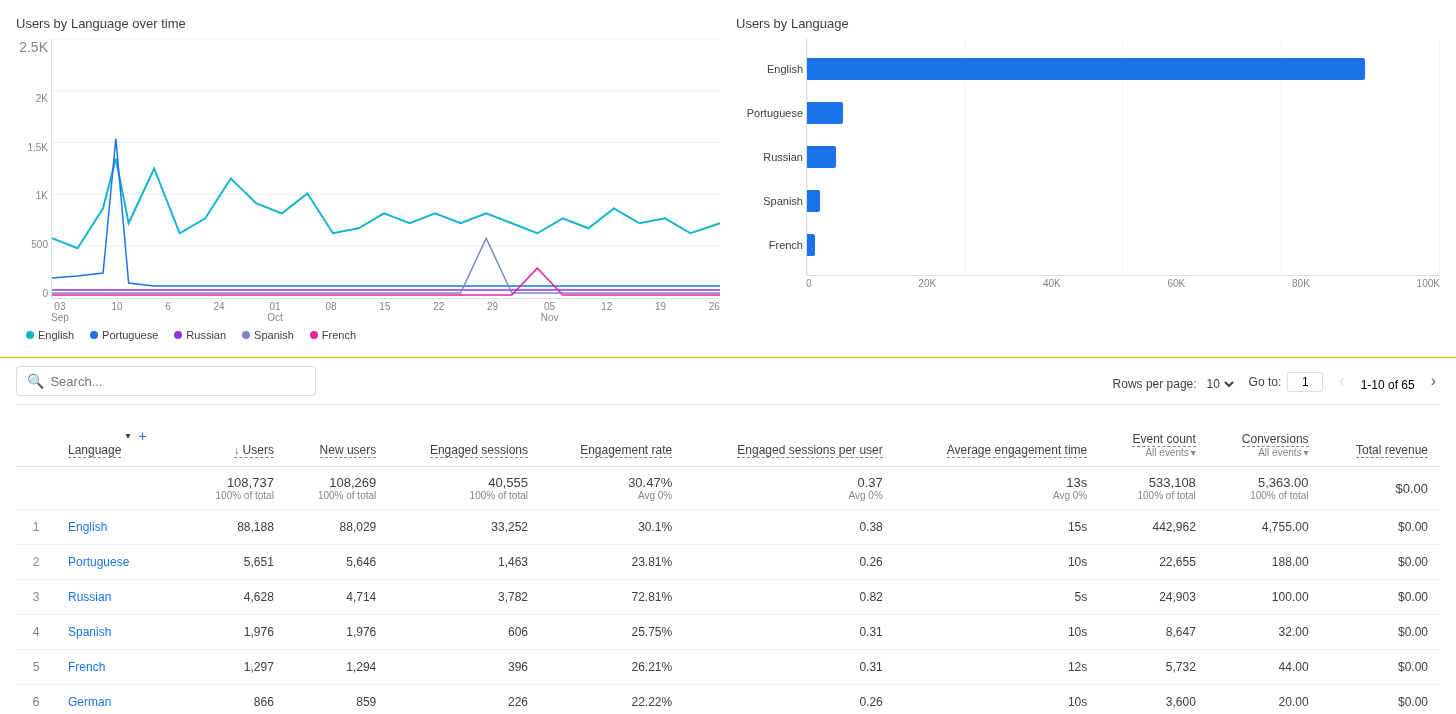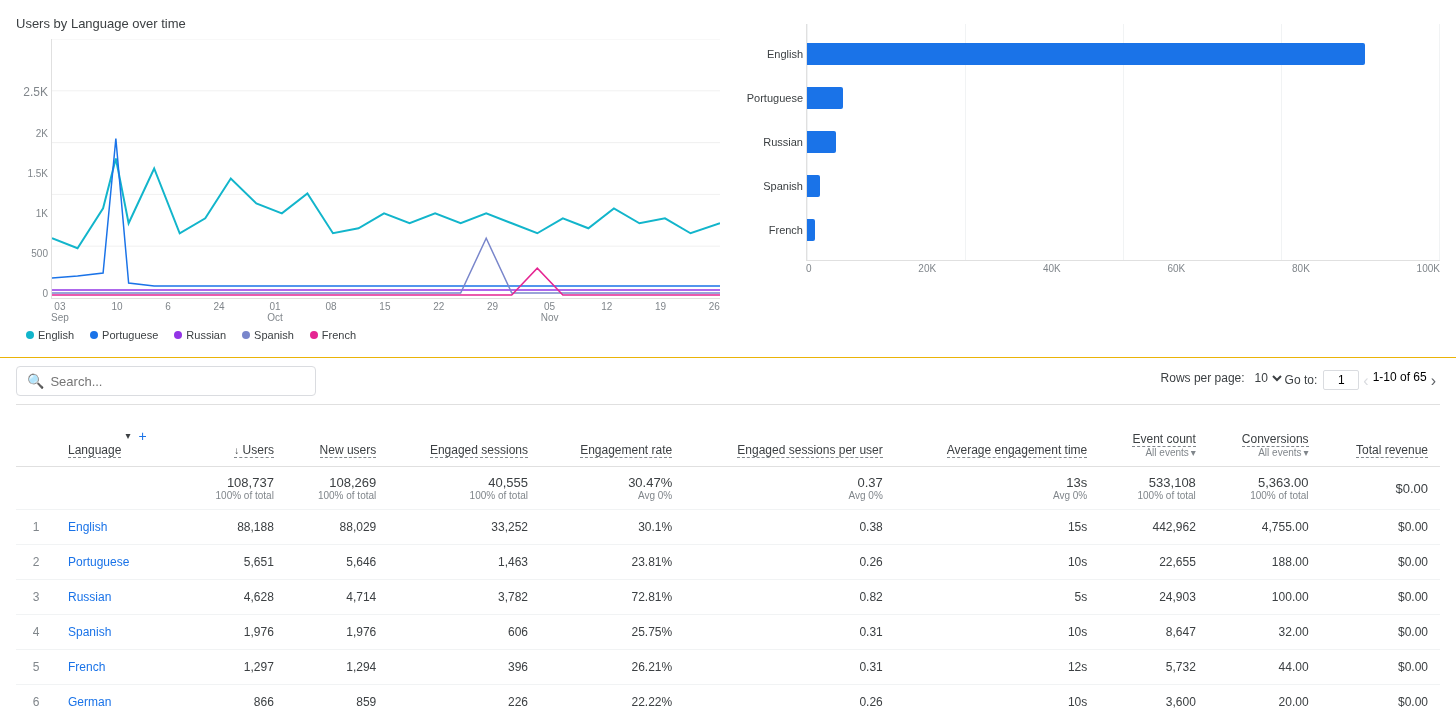--- a/index.html
+++ b/index.html
@@ -20,21 +20,21 @@
     .bar-label { position: absolute; right: calc(100% + 4px); white-space: nowrap; font-size: 11px; color: #3c4043; text-align: right; width: 70px; }
     .bar-fill { height: 22px; background: #1a73e8; border-radius: 0 2px 2px 0; }
 
     
     .table-section { padding: 0 16px; }
 
     .table-toolbar { display: flex; align-items: center; padding: 8px 0; border-bottom: 1px solid #e0e0e0; }
     .search-box { display: flex; align-items: center; gap: 6px; border: 1px solid #dadce0; border-radius: 4px; padding: 6px 10px; width: 300px; }
     .search-box input { border: none; outline: none; font-size: 13px; color: #3c4043; width: 100%; }
 
-    .pagination-controls { margin-left: auto; display: flex; align-items: flex-start; font-size: 12px; color: #3c4043; }
+    .pagination-controls { margin-left: auto; display: flex; align-items: flex-end; gap: 12px; font-size: 12px; color: #3c4043; }
     .rows-per-page { display: flex; align-items: center; gap: 6px; }
     .rows-select { border: none; font-size: 12px; color: #3c4043; background: transparent; cursor: pointer; }
     .go-to { display: flex; align-items: center; gap: 6px; }
     .go-to input { width: 36px; border: 1px solid #dadce0; border-radius: 2px; padding: 2px 4px; font-size: 12px; text-align: center; }
     .page-range { font-size: 12px; color: #000000; }
     .nav-btn { background: none; border: none; cursor: pointer; font-size: 16px; color: #5f6368; padding: 2px 4px; }
     .nav-btn:disabled { color: #dadce0; }
 
     table { width: 100%; border-collapse: collapse; font-size: 12px; }
     thead tr { border-bottom: 1px solid #e0e0e0; }
@@ -57,21 +57,21 @@
   </style>
 </head>
 <body>
 
 <div class="top-section">
 
   <div class="line-chart-container">
     <div class="chart-title">Users by Language over time</div>
     <div style="position: relative; margin-left: 35px;">
       <div style="position: absolute; left: -35px; top: 0; height: 260px; display: flex; flex-direction: column; justify-content: space-between; align-items: flex-end; width: 32px;">
-        <span style="font-size:12px;color:#80868b;margin-top:46px;">2.5K</span>
+        <span style="font-size:14px;color:#80868b;">2.5K</span>
         <span style="font-size:10px;color:#80868b;">2K</span>
         <span style="font-size:10px;color:#80868b;">1.5K</span>
         <span style="font-size:10px;color:#80868b;">1K</span>
         <span style="font-size:10px;color:#80868b;">500</span>
         <span style="font-size:10px;color:#80868b;">0</span>
       </div>
       <svg width="100%" height="260" viewBox="0 0 680 260" preserveAspectRatio="none" style="display:block; border-left:1px solid #e0e0e0; border-bottom:1px solid #e0e0e0;">
 
         <line x1="0" y1="0" x2="680" y2="0" stroke="#e0e0e0" stroke-width="0.5"></line>
         <line x1="0" y1="52" x2="680" y2="52" stroke="#e0e0e0" stroke-width="0.5"></line>
@@ -154,20 +154,21 @@
         <span>Spanish</span>
       </div>
       <div class="legend-item">
         <div class="legend-dot" style="background:#e52592;"></div>
         <span>French</span>
       </div>
     </div>
   </div>
 
   <div class="bar-chart-container">
+    <div class="chart-title">Users by Language</div>
     <div style="position: relative; margin-left: 70px; margin-top: 8px;">
 
       <div style="position:relative; border-left:1px solid #e0e0e0; border-bottom:1px solid #e0e0e0; padding: 8px 0; width: 100%;">
 
         <div style="position:absolute;top:0;left:0;right:0;bottom:0;display:flex;justify-content:space-between;pointer-events:none;">
           <div style="border-left:1px solid #f1f3f4;height:100%;"></div>
           <div style="border-left:1px solid #f1f3f4;height:100%;"></div>
           <div style="border-left:1px solid #f1f3f4;height:100%;"></div>
           <div style="border-left:1px solid #f1f3f4;height:100%;"></div>
           <div style="border-left:1px solid #f1f3f4;height:100%;"></div>

